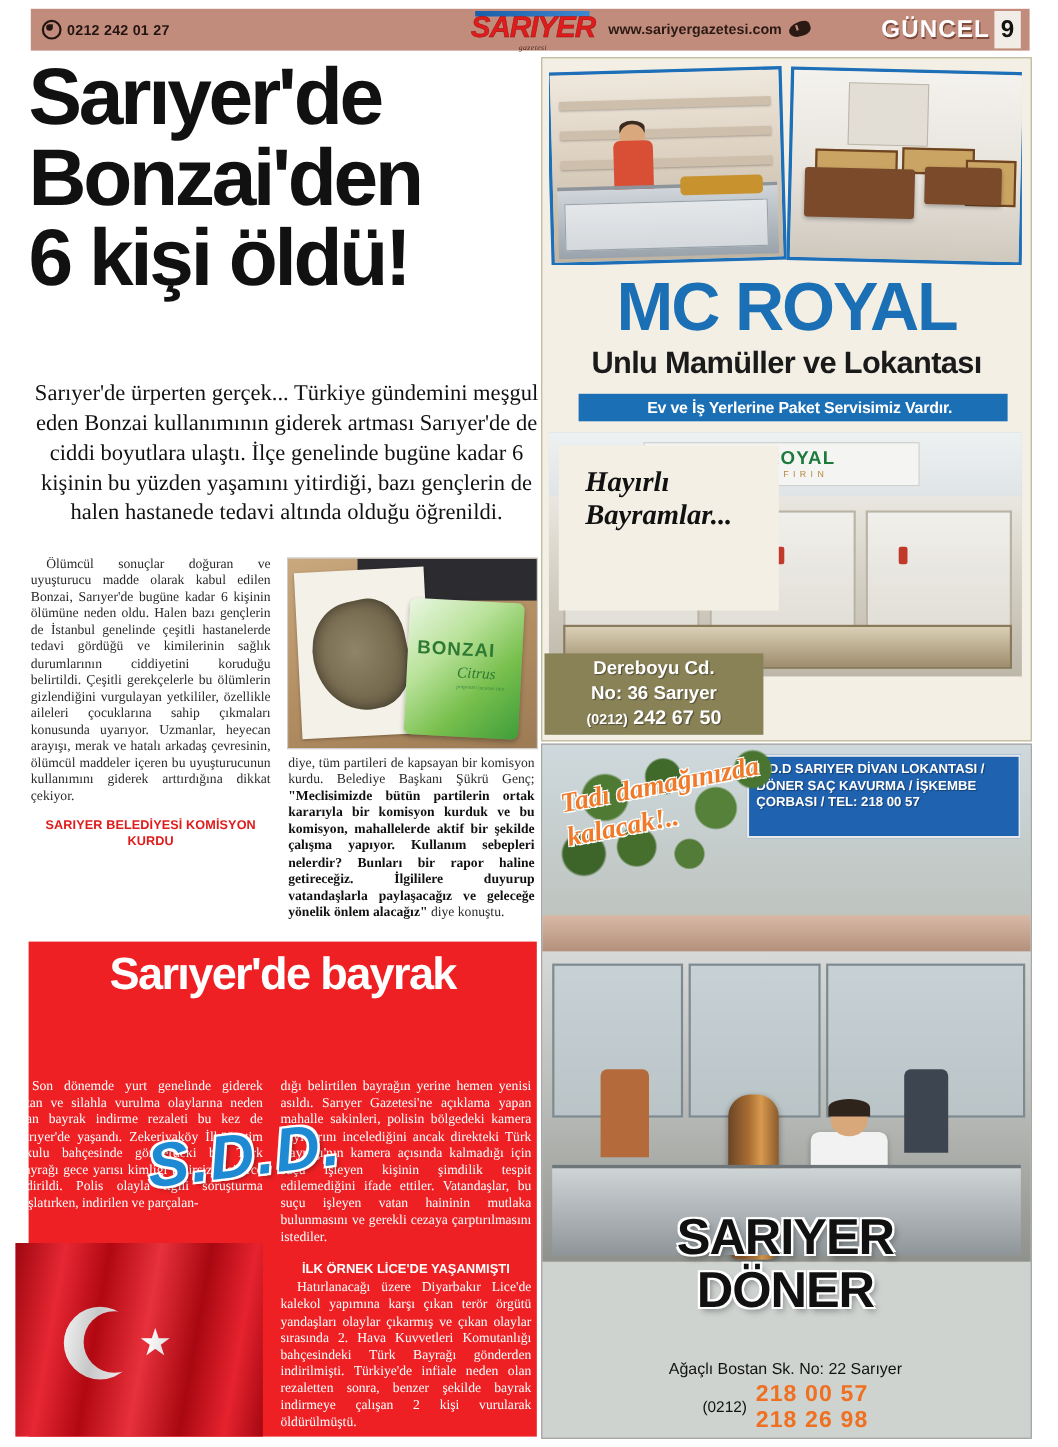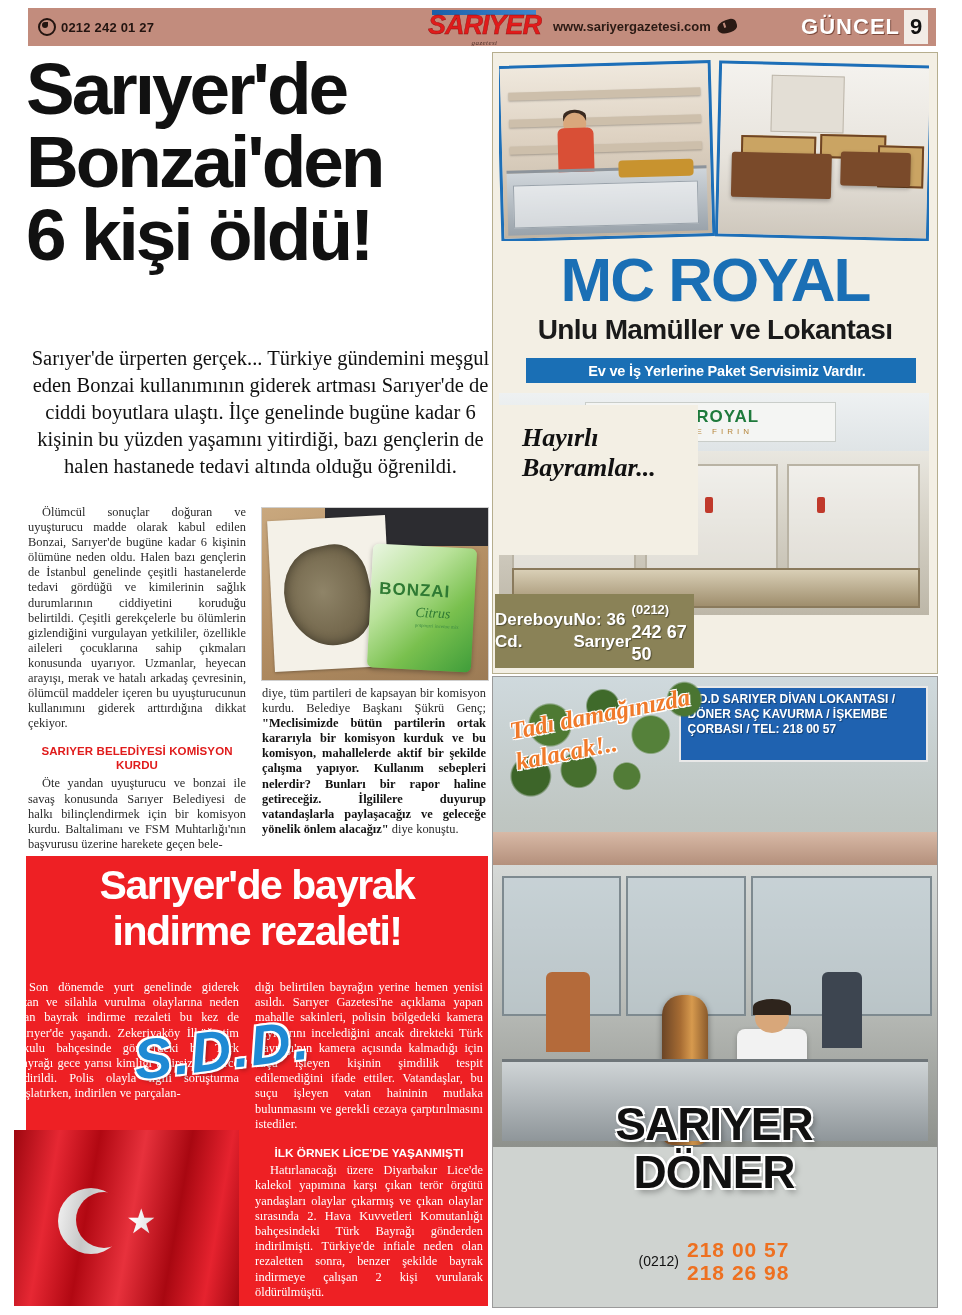--- a/index.html
+++ b/index.html
@@ -167,28 +167,28 @@
   .mcs-sign .s2{font-family:"Liberation Sans",sans-serif;font-size:8px;color:#b5853a;letter-spacing:4px;}
   .mcs-front{position:absolute;left:0;top:26%;width:100%;height:74%;
             background:linear-gradient(180deg,#e9e7e0 0%,#d7d3c8 40%,#bdb7a8 100%);}
   .mcs-pane{position:absolute;top:8%;height:70%;background:rgba(255,255,255,.45);
             border:2px solid #b9b3a4;}
   .mcs-p1{left:3%;width:28%;} .mcs-p2{left:34%;width:30%;} .mcs-p3{left:67%;width:30%;}
   .mcs-case{position:absolute;left:3%;bottom:4%;width:94%;height:22%;
             background:linear-gradient(180deg,#d9cfb6,#9f8e6d);border:2px solid #8a7a5c;}
   .mcs-lamp{position:absolute;top:28%;width:8px;height:16px;background:#c0392b;border-radius:2px;}
   .mcs-l1{left:22%;} .mcs-l2{left:48%;} .mcs-l3{left:74%;}
-  .mc-greet{position:absolute;left:5px;top:352px;width:200px;height:150px;
+  .mc-greet{position:absolute;left:15px;top:352px;width:200px;height:150px;
             background:#f3efe4;}
   .mc-greet .g1{font-family:"Liberation Serif",serif;font-weight:bold;font-style:italic;
             font-size:26px;line-height:30px;color:#111;padding:18px 0 0 24px;}
   .mc-greet .g2{font-family:"Liberation Serif",serif;font-size:23px;color:#111;
             padding:14px 0 0 26px;letter-spacing:.5px;}
   .mc-addr{position:absolute;left:495px;top:594px;width:199px;height:74px;background:#8a8257;
-            display:flex;align-items:center;justify-content:center;
+            display:flex;flex-direction:column;align-items:center;justify-content:center;
             font-family:"Liberation Sans",sans-serif;font-weight:bold;color:#fff;
             text-shadow:1px 1px 1px rgba(0,0,0,.4);}
   .mc-addr .a1{font-size:17px;line-height:22px;}
   .mc-addr .a3{font-size:18px;line-height:22px;}
   .mc-addr .a3 small{font-size:13px;}
 
   
   .sdd{position:absolute;left:492px;top:676px;width:444px;height:630px;
        border:1px solid #9a9a9a;overflow:hidden;background:#cfd3d0;}
   .sdd-photo{position:absolute;left:0;top:0;width:444px;height:470px;overflow:hidden;}
@@ -276,21 +276,20 @@
   <span class="l">Sarıyer'de</span>
   <span class="l">Bonzai'den</span>
   <span class="l">6 kişi öldü!</span>
 </div>
 
 <div class="lead">Sarıyer'de ürperten gerçek... Türkiye gündemini meşgul eden Bonzai kullanımının giderek artması Sarıyer'de de ciddi boyutlara ulaştı. İlçe genelinde bugüne kadar 6 kişinin bu yüzden yaşamını yitirdiği, bazı gençlerin de halen hastanede tedavi altında olduğu öğrenildi.</div>
 
 <div class="a1-col1">
   <p>Ölümcül sonuçlar doğuran ve uyuşturucu madde olarak kabul edilen Bonzai, Sarıyer'de bugüne kadar 6 kişinin ölümüne neden oldu. Halen bazı gençlerin de İstanbul genelinde çeşitli hastanelerde tedavi gördüğü ve kimilerinin sağlık durumlarının ciddiyetini koruduğu belirtildi. Çeşitli gerekçelerle bu ölümlerin gizlendiğini vurgulayan yetkililer, özellikle aileleri çocuklarına sahip çıkmaları konusunda uyarıyor. Uzmanlar, heyecan arayışı, merak ve hatalı arkadaş çevresinin, ölümcül maddeler içeren bu uyuşturucunun kullanımını giderek arttırdığına dikkat çekiyor.</p>
   <p class="a1-sub">SARIYER BELEDİYESİ KOMİSYON KURDU</p>
-  <p>Öte yandan uyuşturucu ve bonzai ile savaş konusunda Sarıyer Belediyesi de halkı bilinçlendirmek için bir komisyon kurdu. Baltalimanı ve FSM Muhtarlığı'nın başvurusu üzerine harekete geçen bele-</p>
 </div>
 
 <div class="bonzai-photo">
   <div class="bz-desk"></div>
   <div class="bz-dark"></div>
   <div class="bz-paper"></div>
   <div class="bz-herb"></div>
   <div class="bz-bag">
     <div class="bzt">BONZAI</div>
     <div class="bzc">Citrus</div>
@@ -298,21 +297,20 @@
   </div>
 </div>
 
 <div class="a1-col2">
   <p><span>diye, tüm partileri de kapsayan bir komisyon kurdu. Belediye Başkanı Şükrü Genç; </span><span class="quote">"Meclisimizde bütün partilerin ortak kararıyla bir komisyon kurduk ve bu komisyon, mahallelerde aktif bir şekilde çalışma yapıyor. Kullanım sebepleri nelerdir? Bunları bir rapor haline getireceğiz. İlgililere duyurup vatandaşlarla paylaşacağız ve geleceğe yönelik önlem alacağız"</span><span> diye konuştu.</span></p>
 </div>
 
 <div class="redbox">
   <div class="rb-head">
     <div>Sarıyer'de bayrak</div>
-    <div>indirme rezaleti!</div>
   </div>
 </div>
 
 <div class="rb-col1">
   <p>Son dönemde yurt genelinde giderek artan ve silahla vurulma olaylarına neden olan bayrak indirme rezaleti bu kez de Sarıyer'de yaşandı. Zekeriyaköy İlköğretim Okulu bahçesinde gönderdeki bir Türk Bayrağı gece yarısı kimliği belirsiz kişilerce indirildi. Polis olayla ilgili soruşturma başlatırken, indirilen ve parçalan-</p>
 </div>
 
 <div class="rb-col2">
   <p>dığı belirtilen bayrağın yerine hemen yenisi asıldı. Sarıyer Gazetesi'ne açıklama yapan mahalle sakinleri, polisin bölgedeki kamera kayıtlarını incelediğini ancak direkteki Türk Bayrağı'nın kamera açısında kalmadığı için suçu işleyen kişinin şimdilik tespit edilemediğini ifade ettiler. Vatandaşlar, bu suçu işleyen vatan haininin mutlaka bulunmasını ve gerekli cezaya çarptırılmasını istediler.</p>
   <p class="rb-sub">İLK ÖRNEK LİCE'DE YAŞANMIŞTI</p>
@@ -408,20 +406,21 @@
 </div>
 
 <div class="sdd-logo">S.D.D.</div>
 
 <div class="sdd-name">
   <div>SARIYER</div>
   <div>DÖNER</div>
 </div>
 
 <div class="sdd-foot">
+  <div class="sdd-addr">Ağaçlı Bostan Sk. No: 22 Sarıyer</div>
   <div class="sdd-tel">
     <span class="code">(0212)</span>
     <span class="nums">
       <div>218 00 57</div>
       <div>218 26 98</div>
     </span>
   </div>
 
 </div>
 

